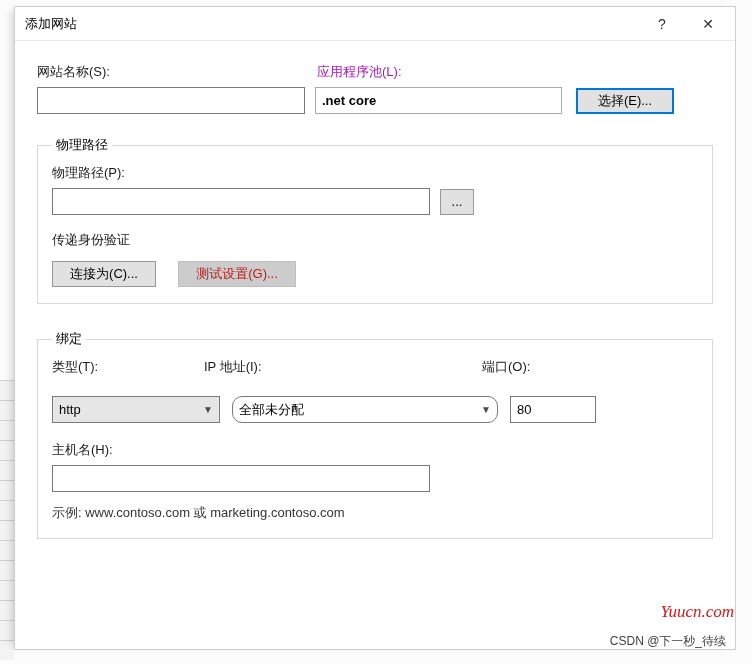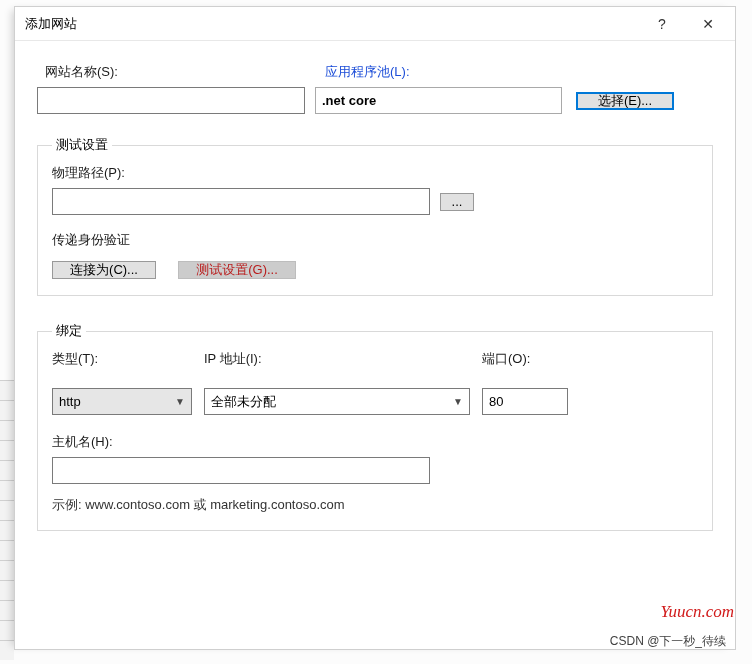--- a/index.html
+++ b/index.html
@@ -42,32 +42,32 @@
     align-items: center;
     justify-content: center;
     color: #333;
     font-size: 14px;
   }
   .content {
     padding: 22px 22px 10px 22px;
   }
   .row { display: flex; align-items: center; }
   .lbl { color: #1a1a1a; font-size: 13px; }
-  .lbl-disabled { color: #1d4ed8; }
+  .lbl-disabled { color: #a21caf; }
   input[type=text], .select, .display-field {
     height: 27px;
     border: 1px solid #7a7a7a;
     background: #ffffff;
     font-size: 13px;
     padding: 2px 6px;
     color: #000;
   }
   .display-field { line-height: 21px; }
   .btn {
-    height: 18px;
+    height: 26px;
     border: 1px solid #999;
     background: #e1e1e1;
     font-size: 13px;
     padding: 0 14px;
     display: inline-flex;
     align-items: center;
     justify-content: center;
     cursor: default;
   }
   .btn.primary {
@@ -144,31 +144,31 @@
       <span>?</span>
     </div>
     <div class="sysbtn">
       <span>✕</span>
     </div>
   </div>
 
   <div class="content">
 
     <div class="row" style="margin-bottom:6px;">
-      <div style="width:280px;margin-left:8px;" class="lbl">网站名称(S):</div>
+      <div style="width:280px;" class="lbl">网站名称(S):</div>
       <div style="flex:1;" class="lbl lbl-disabled">应用程序池(L):</div>
     </div>
     <div class="row" style="margin-bottom:22px;">
       <input type="text" style="width: 268px; margin-right: 10px;" value="">
       <div class="display-field" style="width:247px; margin-right:14px; border-color:#a9a9a9;font-weight:bold;">.net core</div>
       <button class="btn primary" style="width:98px;">选择(E)...</button>
     </div>
 
     <fieldset class="group" style="margin-bottom:26px;">
-      <legend>测试设置</legend>
+      <legend>物理路径</legend>
 
       <div class="lbl" style="margin-bottom:6px;">物理路径(P):</div>
 
       <div class="row" style="margin-bottom:16px;">
         <input type="text" style="width: 378px; margin-right: 10px;" value="">
         <button class="btn small">...</button>
       </div>
 
       <div class="lbl" style="margin-bottom:12px;">传递身份验证</div>
 
@@ -181,25 +181,25 @@
     <fieldset class="group">
       <legend>绑定</legend>
 
       <div class="row" style="margin-bottom:20px;">
         <div style="width:152px;" class="lbl">类型(T):</div>
         <div style="width:278px;" class="lbl">IP 地址(I):</div>
         <div style="flex:1;" class="lbl">端口(O):</div>
       </div>
 
       <div class="row" style="margin-bottom:18px;">
-        <div class="select" style="width:140px; margin-right:12px;">
+        <div class="select" style="width:168px; margin-right:12px;">
           <span>http</span>
           <span class="arrow">▼</span>
         </div>
-        <div class="select" style="width:266px; margin-right:12px; background:#ffffff;">
+        <div class="select" style="width:266px; margin-right:12px; background:#ffffff;border-radius:10px;">
           <span>全部未分配</span>
           <span class="arrow">▼</span>
         </div>
         <input type="text" style="width: 86px;" value="80">
       </div>
 
       <div class="lbl" style="margin-bottom:6px;">主机名(H):</div>
       <input type="text" style="width: 378px; display: block; margin-bottom: 12px;" value="">
 
       <div class="lbl" style="color:#333;">示例: www.contoso.com 或 marketing.contoso.com</div>

